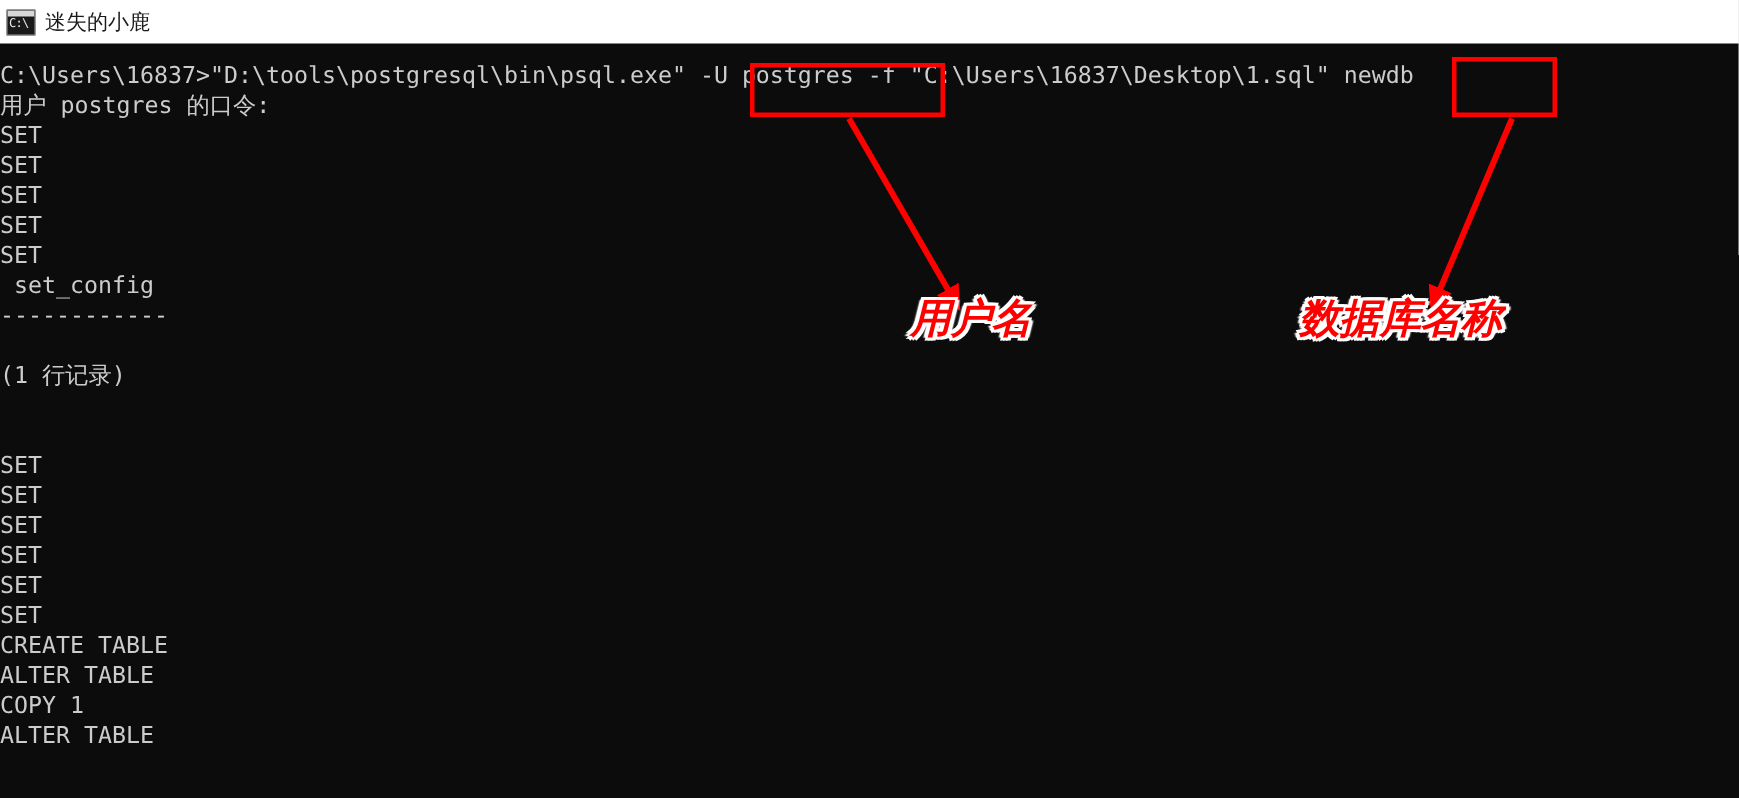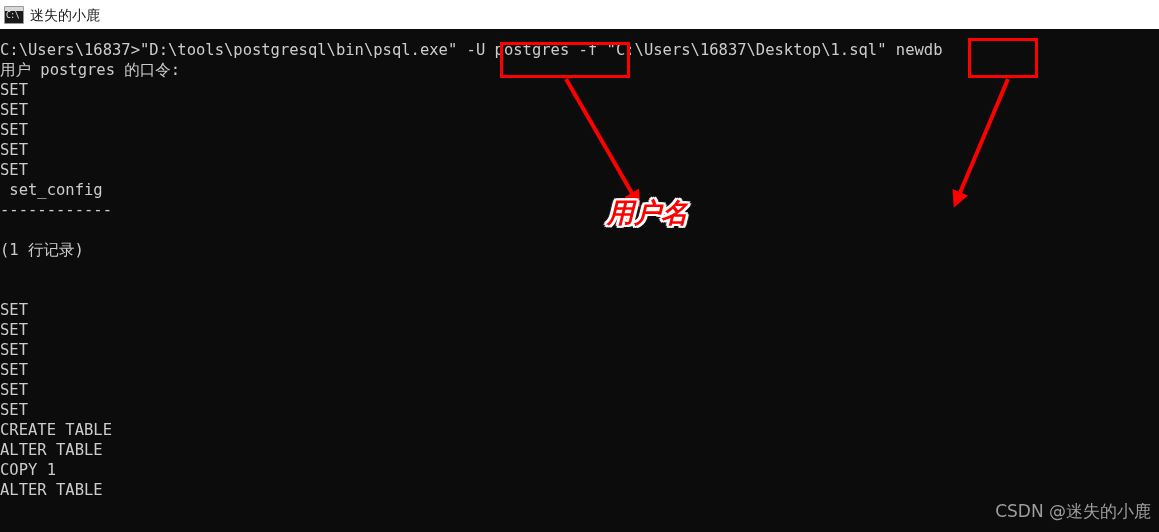--- a/index.html
+++ b/index.html
@@ -163,17 +163,17 @@
       <defs>
         <marker id="arrowhead" markerWidth="4.2" markerHeight="4.2" refX="2.1" refY="2.1" orient="auto">
           <polygon points="0,0 4.2,2.1 0,4.2" fill="#ff0000"></polygon>
         </marker>
       </defs>
       <line id="arrow-0" stroke="#ff0000" stroke-width="4" marker-end="url(#arrowhead)" x1="566" y1="79" x2="636" y2="200"></line>
       <line id="arrow-1" stroke="#ff0000" stroke-width="4" marker-end="url(#arrowhead)" x1="1008" y1="79" x2="957" y2="200"></line>
     </svg>
 
     <div class="annot-label" id="label-0" style="left: 607px; top: 198px; color: rgb(255, 0, 0);">用户名</div>
+    <div class="annot-label" id="label-1" style="left: 866px; top: 198px; color: rgb(255, 0, 0);">数据库名称</div>
 
-    <div class="watermark" style="color: rgb(157, 157, 157);">CSDN @迷失的小鹿</div>
   </div>
 
 </div>
 
 </body></html>

